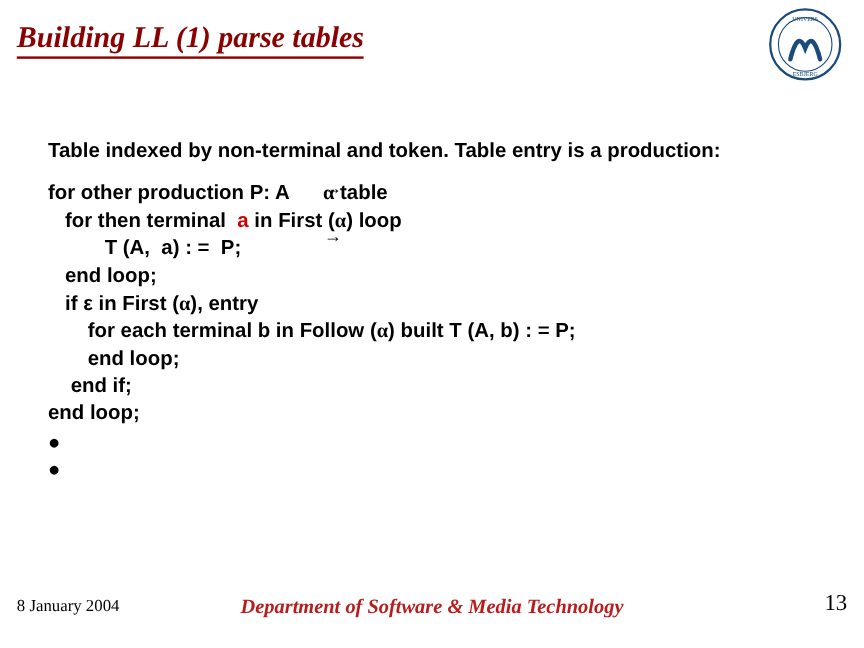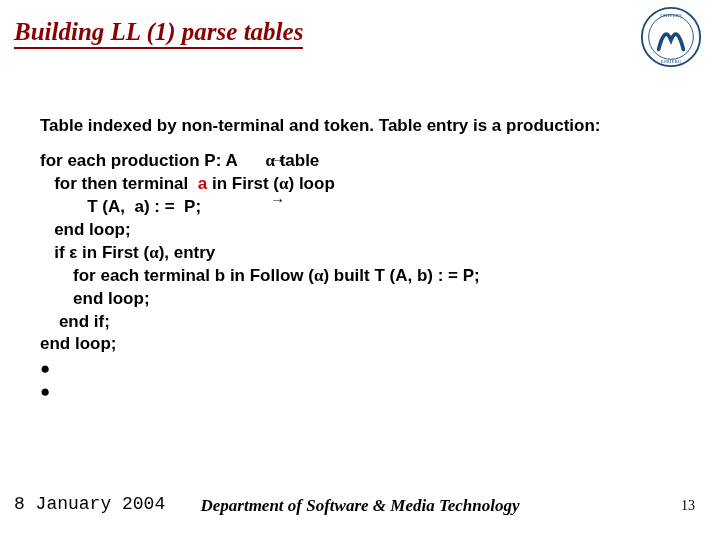--- a/index.html
+++ b/index.html
@@ -68,41 +68,41 @@
     width: 22px;
     flex: 0 0 22px;
     text-align: left;
     font-size: 17px;
     line-height: 1.35;
   }
   .footer-date {
     position: absolute;
     bottom: 26px;
     left: 14px;
-    font-family: Liberation Mono, monospace;
-    font-size: 18px;
+    font-family: Liberation Serif, serif;
+    font-size: 14px;
   }
   .footer-dept {
     position: absolute;
     bottom: 24px;
     left: 0;
     right: 0;
     text-align: center;
     font-family: "Times New Roman", Times, serif;
     font-style: italic;
     font-weight: bold;
     font-size: 17px;
-    color: #000000;
+    color: #b91c1c;
   }
   .footer-page {
     position: absolute;
     bottom: 26px;
-    right: 25px;
+    right: 14px;
     font-family: "Times New Roman", Times, serif;
-    font-size: 14px;
+    font-size: 19px;
   }
   .arrow1 {
     position: absolute;
     top: 149px;
     left: 270px;
     font-size: 15px;
     font-weight: bold;
   }
   .arrow2 {
     position: absolute;
@@ -123,21 +123,21 @@
     <path d="M30 70 Q40 30 50 55 Q60 30 70 70" fill="none" stroke="#1a4b7a" stroke-width="6" stroke-linecap="round"></path>
     <text x="50" y="18" text-anchor="middle" font-size="8" fill="#1a4b7a" font-family="serif">UNIVERS</text>
     <text x="50" y="92" text-anchor="middle" font-size="8" fill="#1a4b7a" font-family="serif">ESBJERG</text>
   </svg>
 
   <div class="title">Building  LL (1) parse tables</div>
 
   <div class="body">
     <div class="intro">Table indexed by non-terminal and token. Table entry is a production:</div>
 
-    <div class="code"><span><span>for each production P: A      </span><span class="alpha">α</span><span> table</span></span>
+    <div class="code"><span><span>for other production P: A      </span><span class="alpha">α</span><span> table</span></span>
 <span><span>   for then terminal  </span><span class="a">a</span><span> in First (</span><span class="alpha">α</span><span>) loop</span></span>
 <span>          T (A,  a) : =  P;</span>
 <span>   end loop;</span>
 <span><span>   if </span><span>ε</span><span> in First (</span><span class="alpha">α</span><span>), entry</span></span>
 <span><span>       for each terminal b in Follow (</span><span class="alpha">α</span><span>) built T (A, b) : = P;</span></span>
 <span>       end loop;</span>
 <span>    end if;</span>
 <span>end loop;</span></div>
 
     <div class="bullets">

